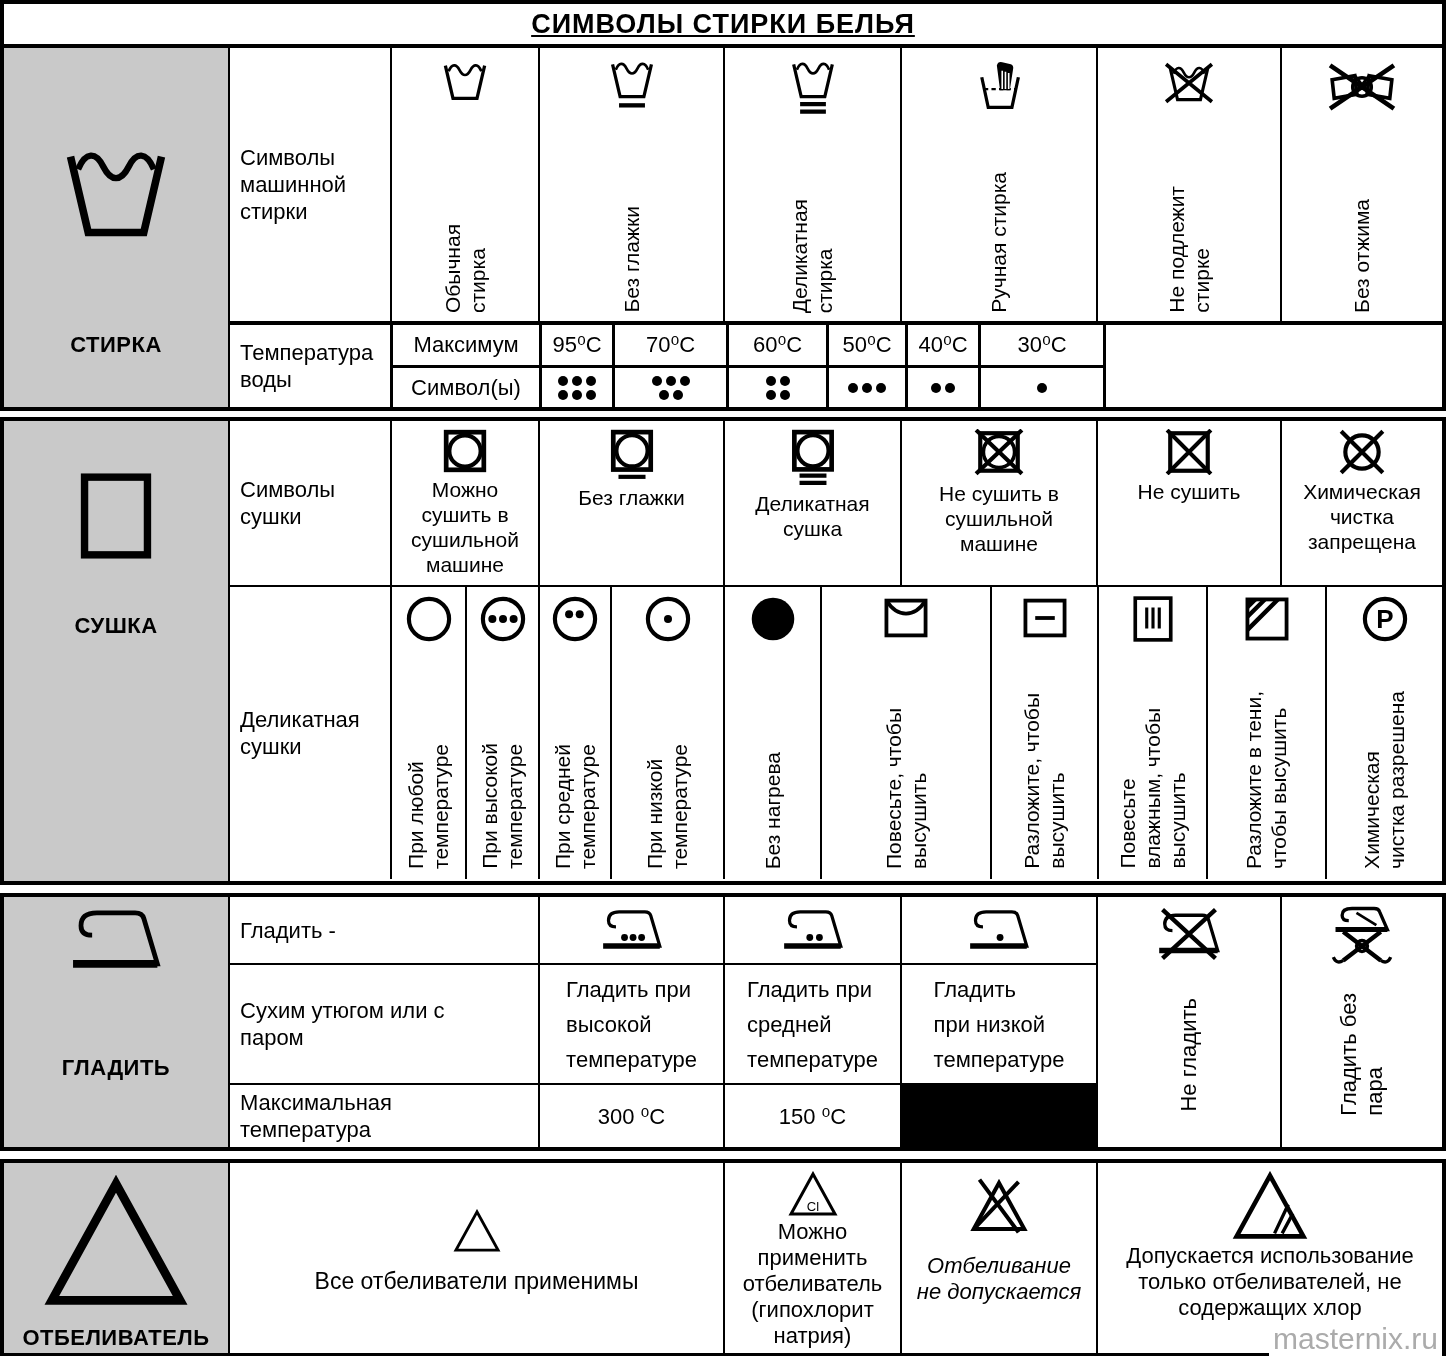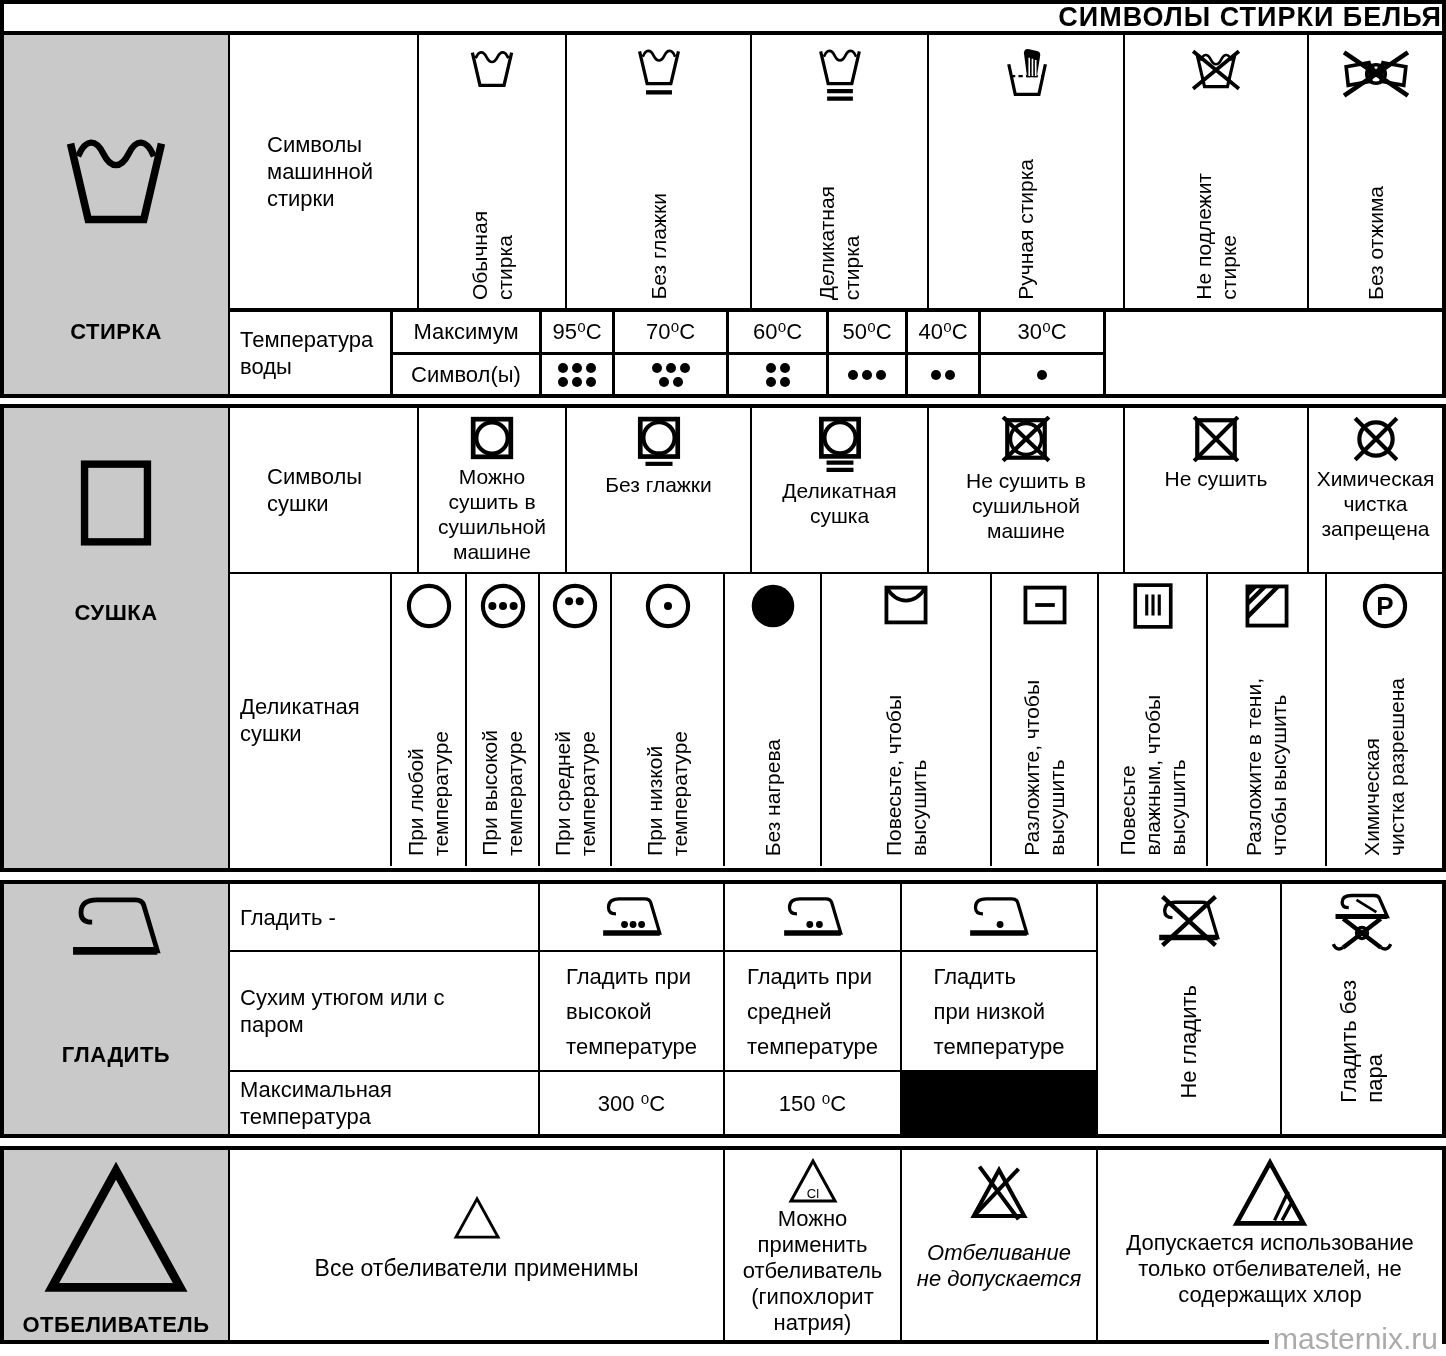--- a/index.html
+++ b/index.html
@@ -1,31 +1,31 @@
 <!DOCTYPE html>
 <html><head>
 <meta charset="utf-8">
 <style>
   * { margin:0; padding:0; box-sizing:border-box; }
   body { background:#fff; font-family:"Liberation Sans","DejaVu Sans",sans-serif; color:#000; }
   .page { position:relative; width:1446px; height:1356px; background:#fff; overflow:hidden; }
 
-  .titlebox { height:35px; border:4px solid #000; display:flex; align-items:center; justify-content:flex-end; }
+  .titlebox { height:48px; border:4px solid #000; display:flex; align-items:center; justify-content:center;text-decoration:underline; }
   .title { font-size:27px; font-weight:bold; letter-spacing:1px; }
 
   .sec { border:4px solid #000; display:flex; background:#fff; }
   .sec.attached { border-top:0; }
   .side { width:224px; flex:none; background:#c9c9c9; display:flex; flex-direction:column; align-items:center; }
   .side-label { font-weight:bold; font-size:22px; letter-spacing:0.5px; }
   .main { flex:1; min-width:0; border-left:2px solid #000; }
 
   .g { display:grid; background:#000; gap:2px; }
   .g > div { background:#fff; }
 
-  .wash-r1, .dry-r1 { grid-template-columns:160px 146px 183px 175px 194px 182px 1fr;margin-left:27px; }
+  .wash-r1, .dry-r1 { grid-template-columns:160px 146px 183px 175px 194px 182px 1fr; }
   .wash-r1 { height:273px; }
   .dry-r1 { height:164px; }
   .temp-g { grid-template-columns:160px 146px 70px 111px 97px 76px 70px 122px 1fr; grid-template-rows:40px 39px; gap:3px; border-top:4px solid #000; }
   .dry-r2 { grid-template-columns:160px 73px 71px 70px 111px 95px 168px 105px 107px 117px 1fr; height:294px; border-top:2px solid #000; }
   .iron-g { grid-template-columns:308px 183px 175px 194px 182px 1fr; grid-template-rows:66px 118px 62px; height:250px; }
   .bleach-g { grid-template-columns:493px 175px 194px 1fr; height:190px; }
 
   .rspan2 { grid-row:span 2; }
   .rspan3 { grid-row:span 3; }
 

